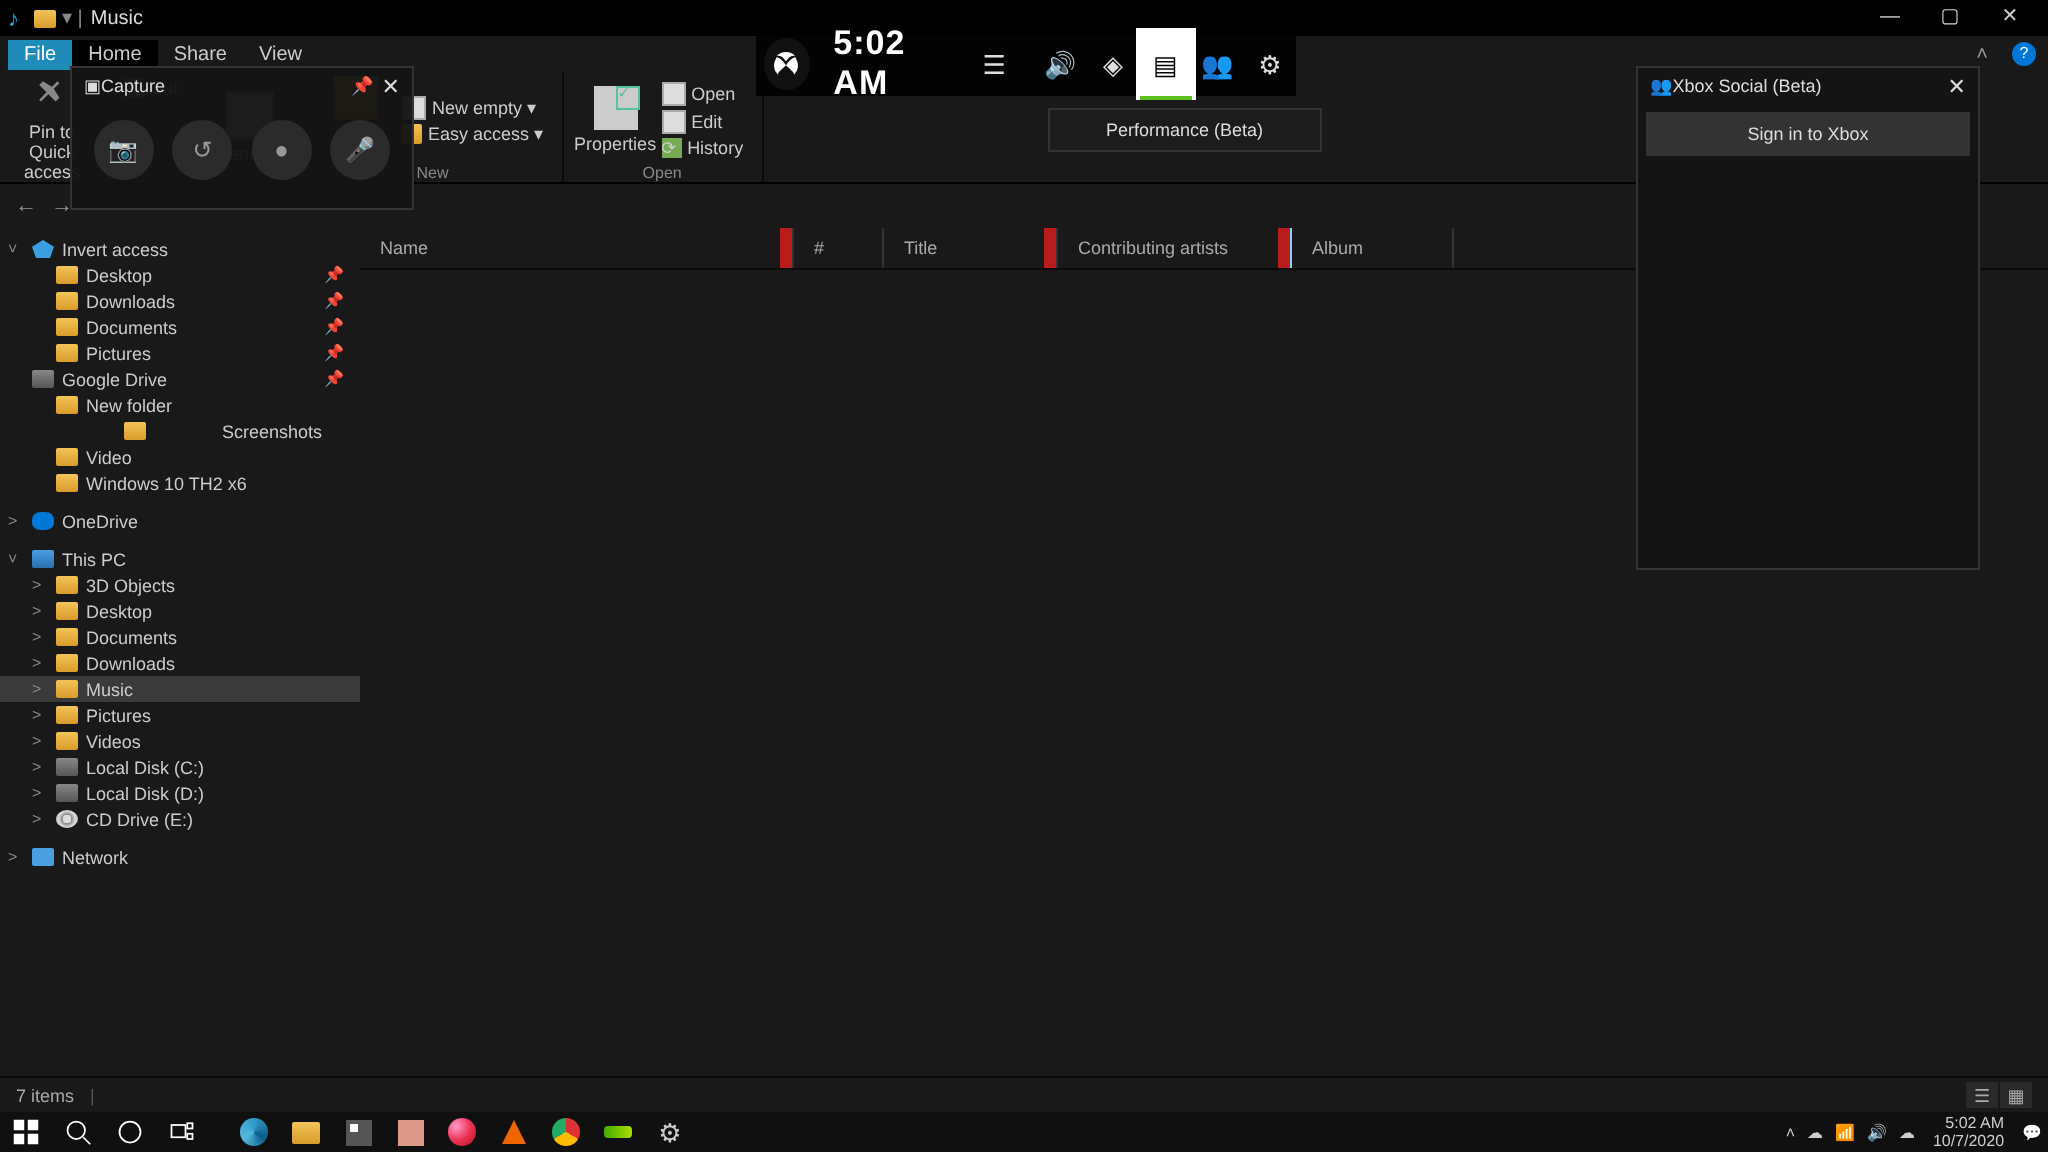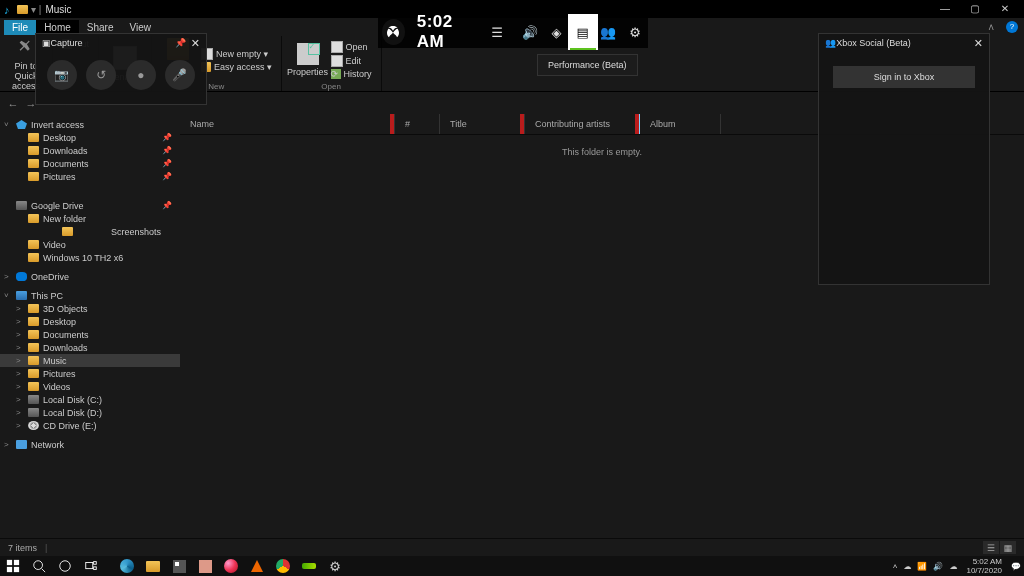--- a/index.html
+++ b/index.html
@@ -37,21 +37,21 @@
 .tree-item .ic{width:11px;height:9px;margin:0 4px}
 .tree-item .pinic{margin-left:auto;color:#777;font-size:8px;margin-right:4px}
 .qaccess-ic{background:#3a9fe0;clip-path:polygon(50% 0,100% 38%,82% 100%,18% 100%,0 38%)}
 .drive-ic{background:linear-gradient(#888,#555);border-radius:1px}
 .disc-ic{background:radial-gradient(circle,#ddd 30%,#888 31%,#ddd 60%,#888 100%);border-radius:50%}
 .pc-ic{background:linear-gradient(#4a9fe0,#2a6fb0);border-radius:1px}
 .cloud-ic{background:#0078d7;border-radius:40%}
 .net-ic{background:#4a9fe0;border-radius:1px}
 .content{flex:1;background:#191919;display:flex;flex-direction:column}
 .colheaders{height:20px;border-bottom:1px solid #0a0a0a;display:flex;align-items:center}
-.colh{padding:0 10px;color:#aaa;font-size:9px;border-right:4px solid #b91c1c;height:100%;display:flex;align-items:center}
+.colh{padding:0 10px;color:#aaa;font-size:9px;border-right:6px solid #b91c1c;height:100%;display:flex;align-items:center}
 .colh.name{width:190px}
 .colh.num{width:24px;border-left:1px solid #333;border-right:1px solid #333}
 .empty{margin-top:12px;text-align:center;color:#999;font-size:9px}
 .statusbar{position:absolute;left:0;right:0;bottom:20px;height:17px;background:#191919;display:flex;align-items:center;padding:0 8px;color:#aaa;font-size:9px;border-top:1px solid #0a0a0a}
 .statusbar .viewbtns{margin-left:auto;display:flex}
 .statusbar .viewbtns span{width:16px;height:13px;background:#2a2a2a;margin-left:1px;display:flex;align-items:center;justify-content:center}
 
 
 .taskbar{position:absolute;left:0;right:0;bottom:0;height:20px;background:#101010;display:flex;align-items:center}
 .taskbar .tbtn{width:26px;height:20px;display:flex;align-items:center;justify-content:center}
@@ -60,35 +60,35 @@
 .taskbar .tray span{margin:0 3px}
 .taskbar .clock{text-align:right;line-height:9px;padding:0 6px}
 
 
 .gamebar-top{position:absolute;top:16px;left:378px;width:270px;height:32px;background:rgba(0,0,0,.85);display:flex;align-items:center;z-index:50}
 .gbtn{width:30px;height:32px;display:flex;align-items:center;justify-content:center;color:#ddd;font-size:13px}
 .gbtn.sel{background:#fff;color:#000;outline:2px solid #fff;position:relative;top:0}
 .gbtn.sel::after{content:"";position:absolute;left:0;right:0;bottom:-2px;height:2px;background:#5dc21e}
 .gbtime{color:#fff;font-size:17px;font-weight:600;letter-spacing:.5px;padding:0 8px}
 .gbxbox{width:26px;height:26px;border-radius:50%;background:#111;display:flex;align-items:center;justify-content:center;margin:0 4px}
-.tooltip{position:absolute;top:54px;left:537px;background:#1c1c1c;color:#ddd;padding:5px 10px;font-size:9px;z-index:51;border:1px solid #333}
+.tooltip{position:absolute;top:54px;left:524px;background:#1c1c1c;color:#ddd;padding:5px 28px;font-size:9px;z-index:51;border:1px solid #333}
 
 .capture{position:absolute;top:33px;left:35px;width:170px;background:rgba(20,20,20,.96);z-index:60;border:1px solid #333;padding-bottom:6px}
 .capture .hdr{height:18px;display:flex;align-items:center;padding:0 6px;color:#ddd;font-size:9px}
 .capture .hdr .pin{margin-left:auto;font-size:9px;color:#bbb;margin-right:4px}
 .capture .hdr .cls{font-size:11px;color:#ddd}
 .capture .btns{display:flex;justify-content:space-around;padding:8px 6px}
 .capbtn{width:30px;height:30px;border-radius:50%;background:#2b2b2b;display:flex;align-items:center;justify-content:center;color:#999;font-size:12px}
 .capture .showall{display:flex;align-items:center;padding:4px 8px;color:#ddd;font-size:9px}
 .capture .showall .ic{width:11px;height:9px;border:1px solid #bbb;margin-right:6px}
 
 .xsocial{position:absolute;top:33px;right:34px;width:170px;height:250px;background:rgba(20,20,20,.96);z-index:60;border:1px solid #333}
 .xsocial .hdr{height:18px;display:flex;align-items:center;padding:0 6px;color:#ddd;font-size:9px}
 .xsocial .hdr .cls{margin-left:auto;font-size:11px}
-.xsocial .signin{margin:14px;height:22px;background:#333;display:flex;align-items:center;justify-content:center;color:#ddd;font-size:9px}
+.xsocial .signin{margin:4px;height:22px;background:#333;display:flex;align-items:center;justify-content:center;color:#ddd;font-size:9px}
 .music-ic{width:10px;height:10px}
 .music-ic::before{content:"♪";color:#1db0e6;font-size:11px}
 svg{display:block}
 </style>
 </head>
 <body>
 
 <div class="titlebar">
   <span class="ico music-ic"></span>
   <span class="ico folder-ic" style="width:11px;height:9px"></span>
@@ -210,21 +210,21 @@
         <span class="ic folder-ic"></span>
         <span>Documents</span>
         <span class="pinic">📌</span>
       </div>
       <div class="tree-item" style="padding-left: 16px;">
         <span class="exp"></span>
         <span class="ic folder-ic"></span>
         <span>Pictures</span>
         <span class="pinic">📌</span>
       </div>
-      <div class="tree-item" style=" margin-top: 16px;">
+      <div class="tree-item" style="">
         <span class="exp"></span>
         <span class="ic drive-ic"></span>
         <span>Google Drive</span>
         <span class="pinic">📌</span>
       </div>
       <div class="tree-item" style="padding-left: 16px;">
         <span class="exp"></span>
         <span class="ic folder-ic"></span>
         <span>New folder</span>
       </div>
@@ -313,21 +313,20 @@
       </div>
     </div>
   <div class="content">
     <div class="colheaders">
       <div class="colh name">Name</div>
       <div class="colh num">#</div>
       <div class="colh" style="width:60px">Title</div>
       <div class="colh" style="width:90px;border-left:1px solid #333">Contributing artists</div>
       <div class="colh" style="width:60px;border-left:1px solid #7dd3fc;border-right:1px solid #333">Album</div>
     </div>
-    <div class="empty">This folder is empty.</div>
   </div>
 </div>
 <div class="statusbar">
   <span>7 items</span>
   <span style="margin-left:8px;color:#555">|</span>
   <div class="viewbtns">
     <span>☰</span>
     <span>▦</span>
   </div>
 </div>

